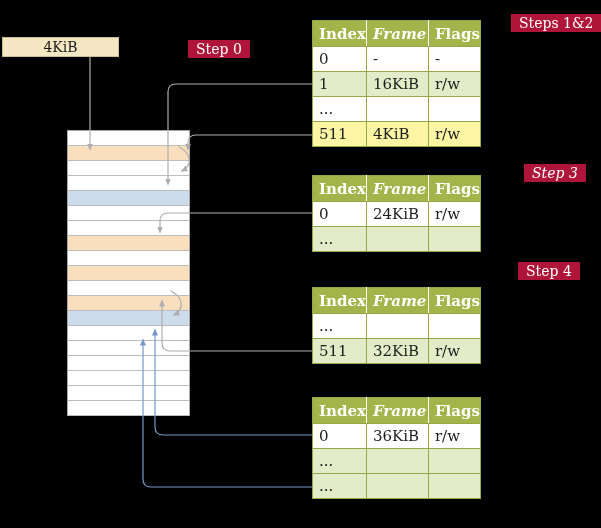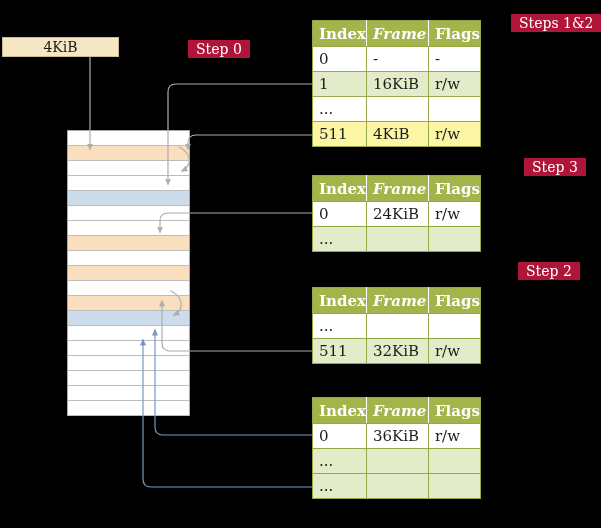--- a/index.html
+++ b/index.html
@@ -27,21 +27,21 @@
     display: flex; align-items: center; justify-content: center; z-index: 3;
   }
 
   .badge {
     position: absolute; height: 18px; z-index: 4;
     background: var(--badge-bg, #ae1538); color: var(--badge-text, #fff);
     font-size: 14px; line-height: 18px; padding: 0 8px; white-space: nowrap;
   }
   .badge-0 { left: 188px; top: 40px; text-align: center; }
   .badge-1 { left: 511px; top: 14px; }
-  .badge-2 { left: 524px; top: 158px; }
+  .badge-2 { left: 524px; top: 164px; font-style: italic; }
   .badge-3 { left: 518px; top: 262px; }
 
   .memory {
     position: absolute; left: 67px; top: 130px; width: 123px;
     border: 1px solid #a9a9a9; border-bottom: none; z-index: 1;
   }
   .mem-row { height: 15px; border-bottom: 1px solid #bdbdbd; }
   .mem-white { background: var(--memory-white, #fff); }
   .mem-peach { background: var(--memory-peach, #f9dfbe); }
   .mem-blue  { background: var(--memory-blue, #ccdceb); }
@@ -93,21 +93,21 @@
     <path class="arrow gray" d="M171 291 C183 297 185 309 174 315" marker-end="url(#mg)"></path>
   </svg>
 
   <div class="frame-box">
     <span>4KiB</span>
   </div>
 
   <div class="badge badge-0">Step 0</div>
   <div class="badge badge-1">Steps 1&amp;2</div>
   <div class="badge badge-2">Step 3</div>
-  <div class="badge badge-3">Step 2</div>
+  <div class="badge badge-3">Step 4</div>
 
   <div class="memory">
       <div class="mem-row mem-white"></div>
       <div class="mem-row mem-peach"></div>
       <div class="mem-row mem-white"></div>
       <div class="mem-row mem-white"></div>
       <div class="mem-row mem-blue"></div>
       <div class="mem-row mem-white"></div>
       <div class="mem-row mem-white"></div>
       <div class="mem-row mem-peach"></div>

